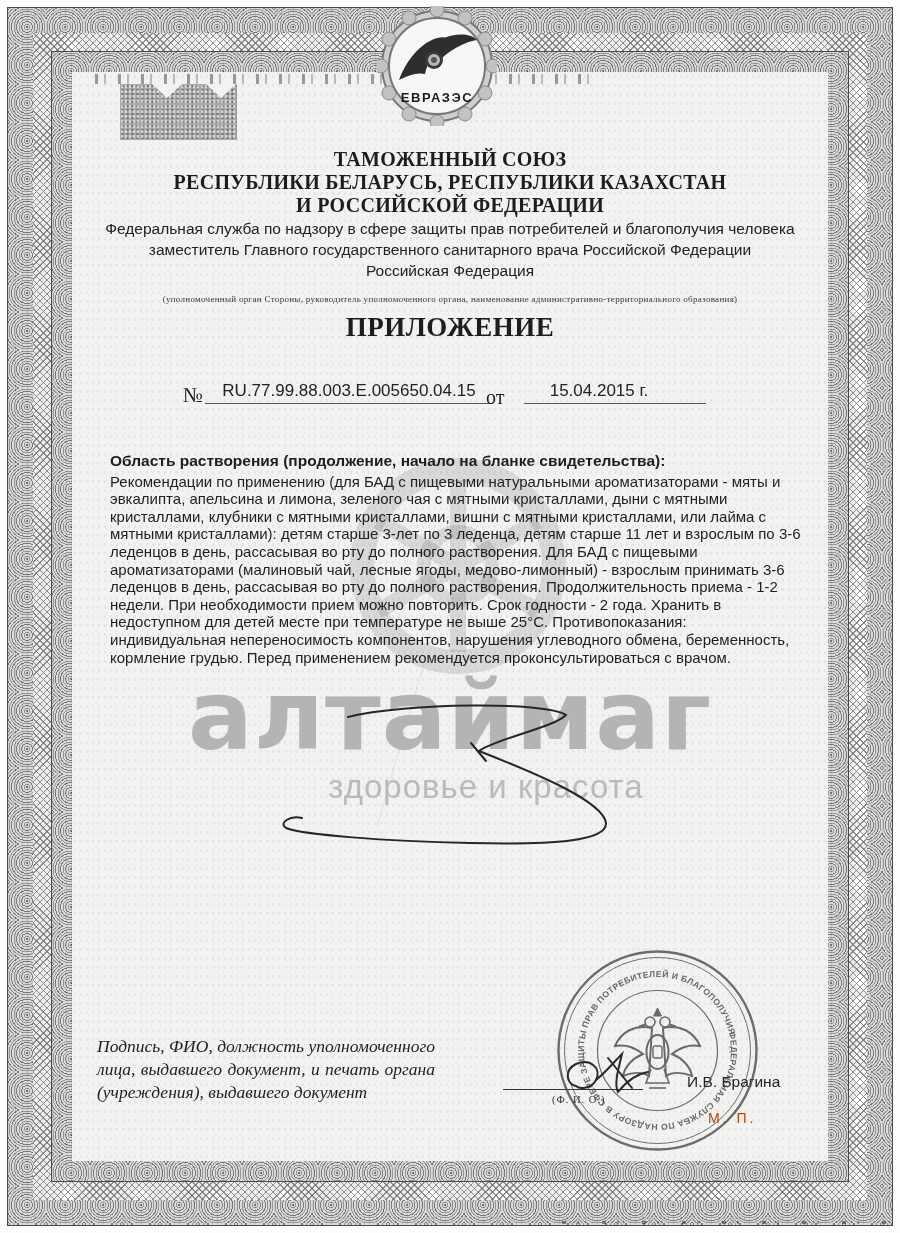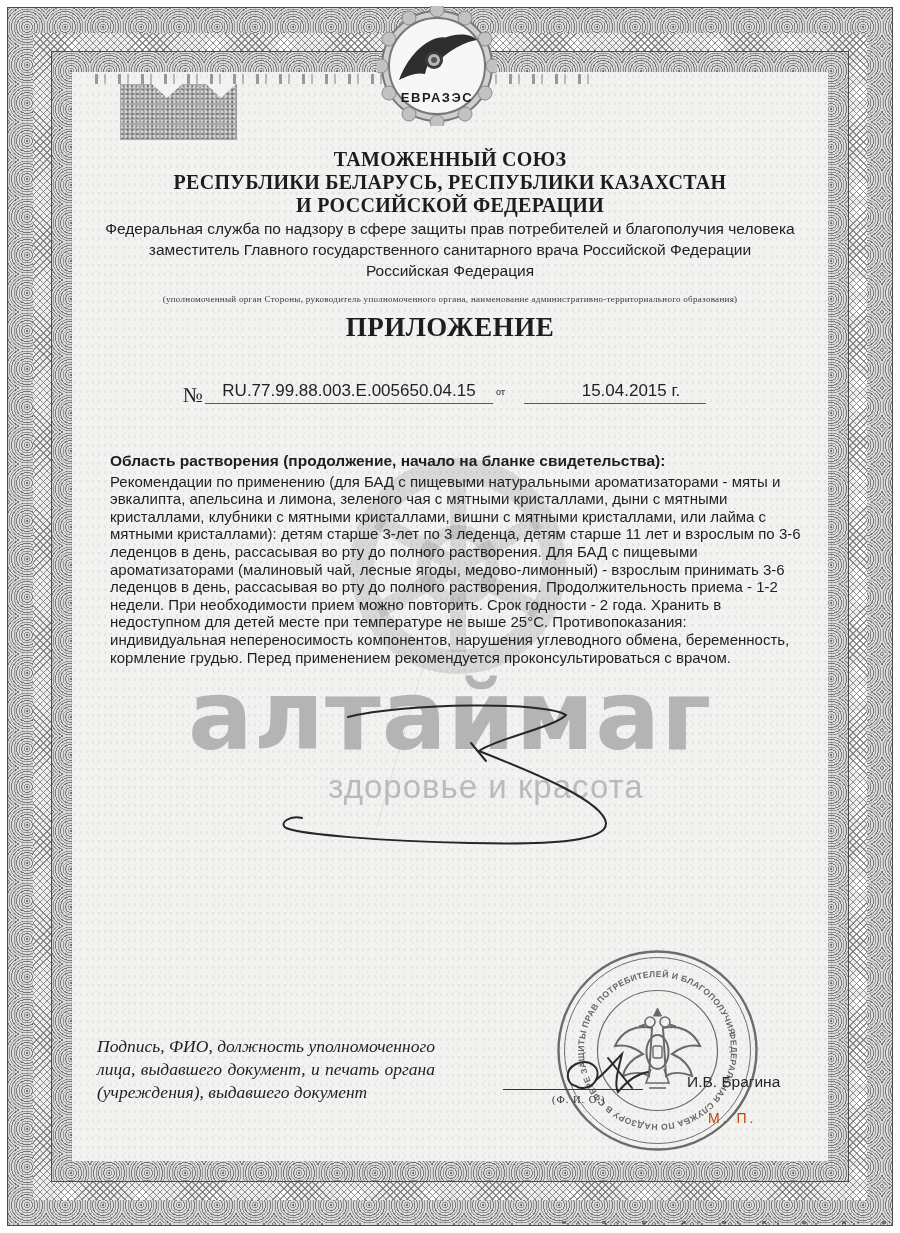--- a/index.html
+++ b/index.html
@@ -52,23 +52,23 @@
   .h-caps{font-size:20px;line-height:22px;letter-spacing:.3px;}
   .h-sans{font-size:15.5px;line-height:20.5px;color:#222;}
   .tiny{font-size:9px;color:#3a3a3a;letter-spacing:.3px;}
   .title1{font-size:27px;letter-spacing:.5px;}
   .title2{font-size:25px;letter-spacing:.2px;}
 
   .numrow{position:absolute;top:380px;left:0;width:900px;color:#1d1d1d;}
   .no-sign{position:absolute;left:183px;top:3px;font-size:21px;}
   .no-line{position:absolute;left:205px;top:23px;width:288px;border-bottom:1.4px solid #555;}
   .no-val{position:absolute;left:205px;top:1px;width:288px;text-align:center;font-size:17px;color:#222;}
-  .ot{position:absolute;left:496px;top:6px;font-size:10px;}
+  .ot{position:absolute;left:486px;top:6px;font-size:20px;}
   .dt-line{position:absolute;left:524px;top:23px;width:182px;border-bottom:1.4px solid #555;}
-  .dt-val{position:absolute;left:540px;top:1px;width:182px;text-align:center;font-size:17px;color:#222;}
+  .dt-val{position:absolute;left:508px;top:1px;width:182px;text-align:center;font-size:17px;color:#222;}
 
   .body-block{position:absolute;left:110px;top:452px;width:693px;color:#1f1f1f;font-size:15px;line-height:17.6px;text-align:left;}
   .body-head{font-weight:bold;font-size:15.5px;margin-bottom:3px;}
 
   .wm-circle{position:absolute;left:348px;top:456px;width:220px;height:220px;opacity:.8;}
   .wm-brand{position:absolute;left:0;top:660px;width:900px;text-align:center;
     font-family:"DejaVu Sans",sans-serif;font-weight:bold;font-size:96px;letter-spacing:1px;color:#b4b4b4;}
   .wm-tag{position:absolute;left:0;top:768px;width:900px;text-align:center;
     font-family:Liberation Sans, sans-serif;font-size:33px;letter-spacing:1px;color:#bababa;padding-left:36px;}
 

